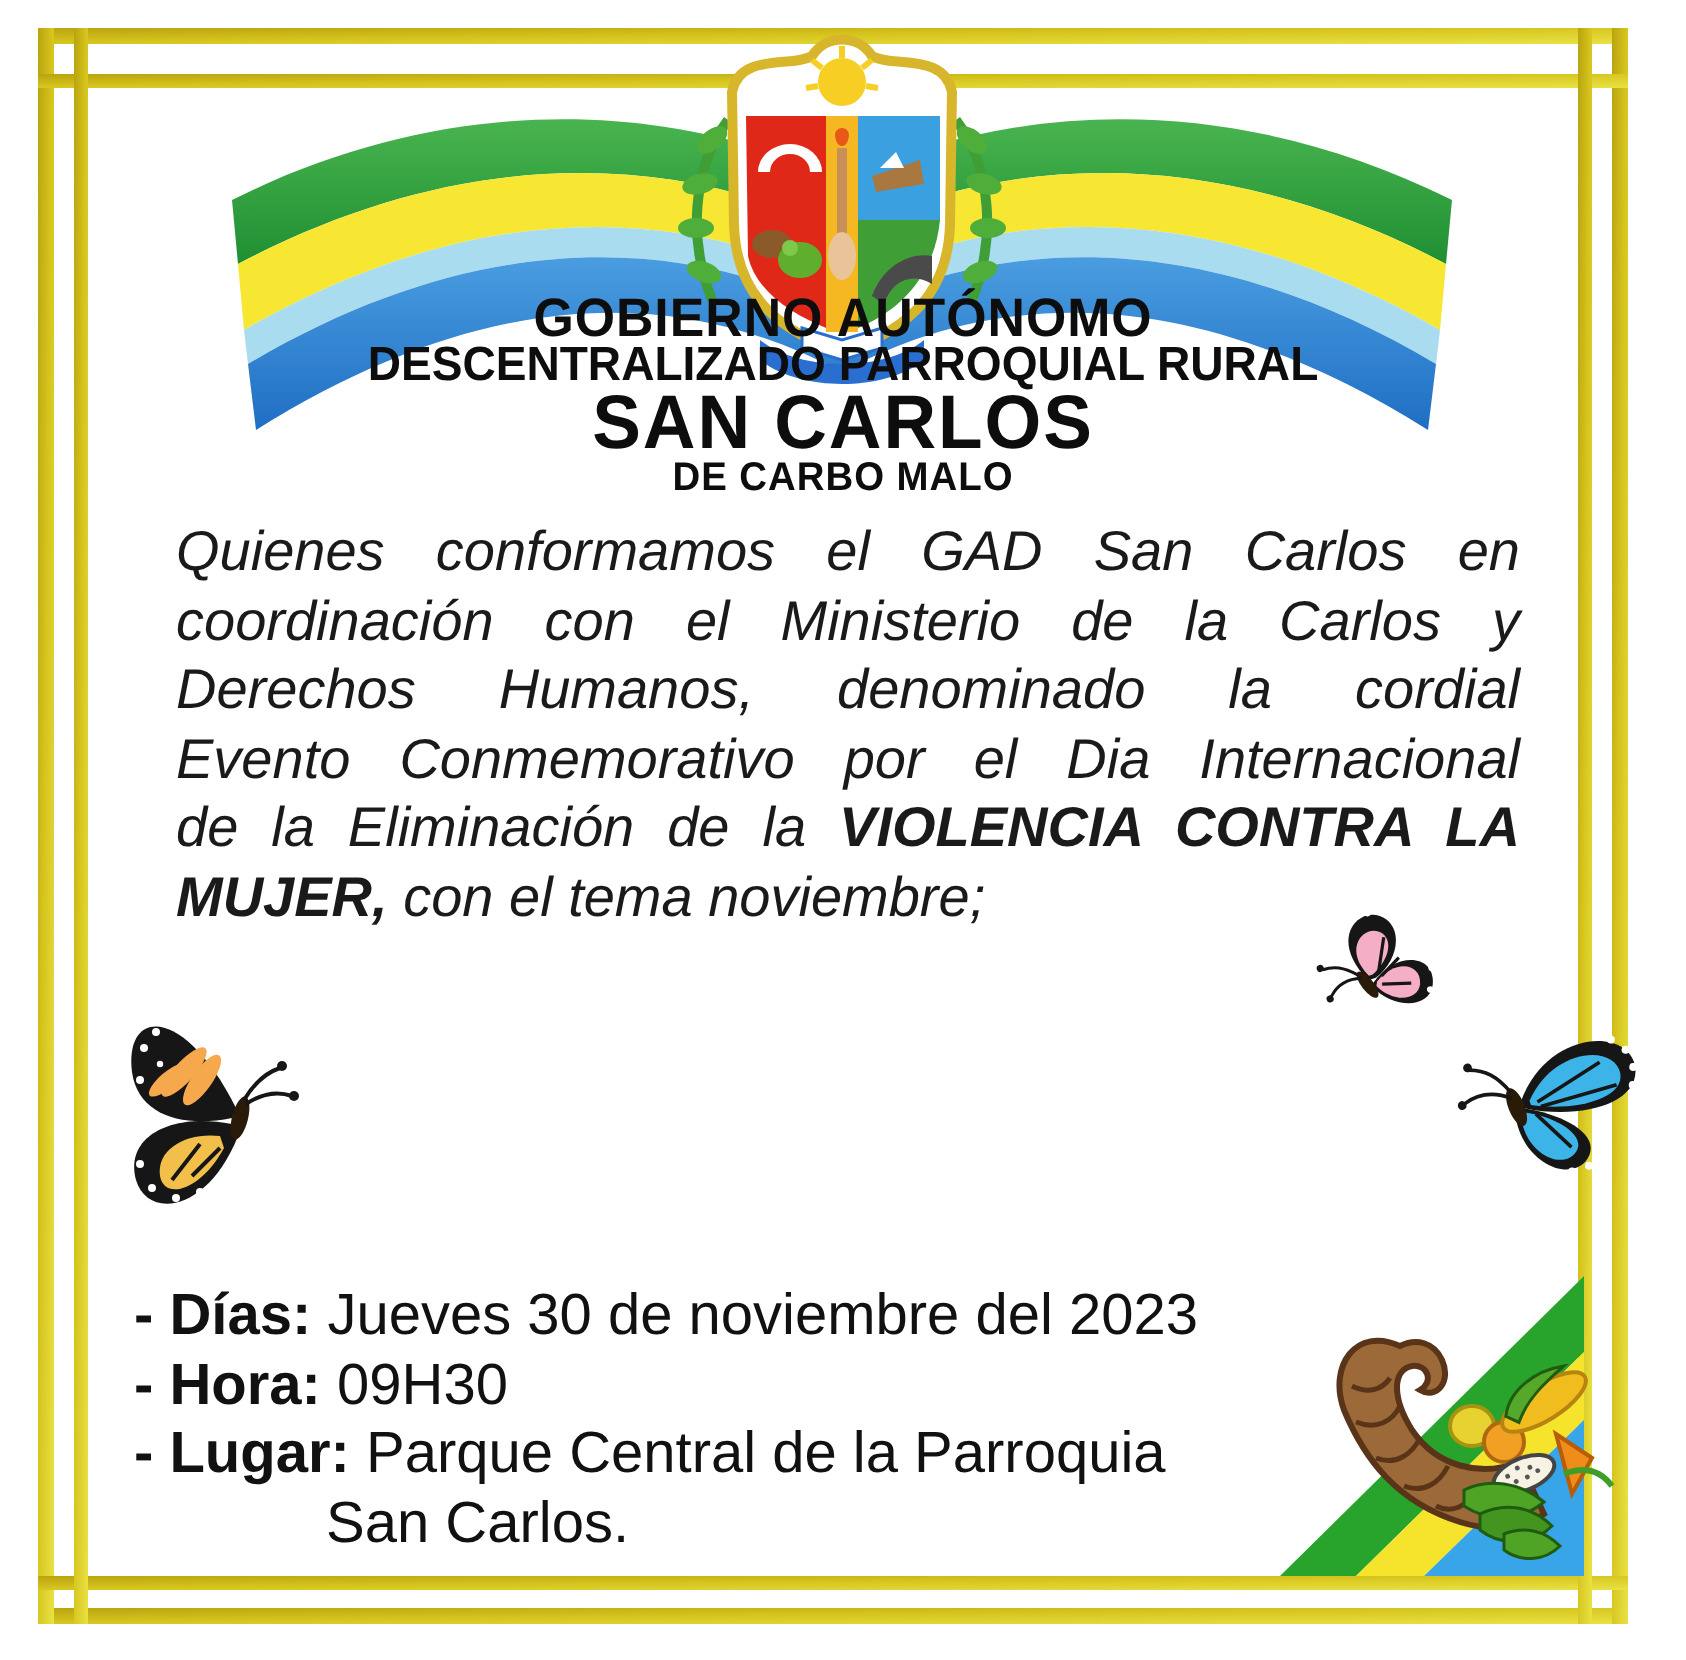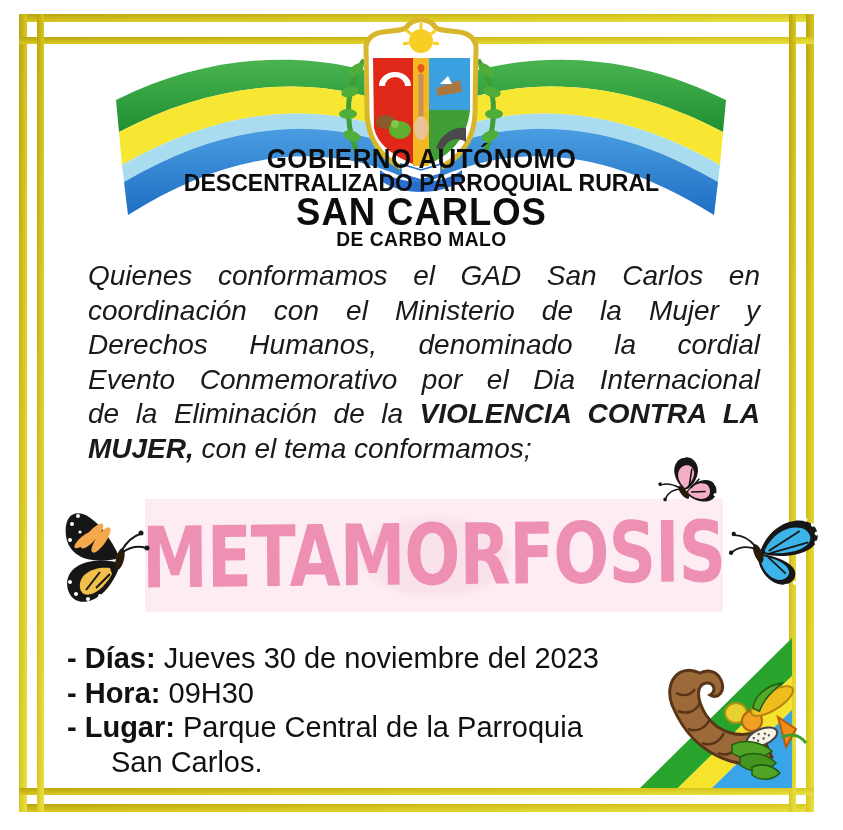--- a/index.html
+++ b/index.html
@@ -29,21 +29,21 @@
               background:#fdecf2;display:flex;align-items:center;justify-content:center;}
   .theme-ghost{position:absolute;left:215px;top:18px;width:150px;height:80px;border-radius:50%;
                background:#f9dbe6;opacity:.55;filter:blur(2px);}
   .theme-text{position:relative;font-family:"DejaVu Sans",sans-serif;font-weight:700;
               font-size:66px;color:#ee8fb4;letter-spacing:-1px;transform:scaleY(1.28) rotate(-0.5deg);
               white-space:nowrap;}
 
   
   .details{position:absolute;left:67px;top:641px;font-size:29px;line-height:34.5px;color:#111;}
   .d-label{font-weight:800;}
-  .d-indent{margin-left:44px;}
+  .d-indent{margin-left:96px;}
 
   .butterfly{position:absolute;}
 </style>
 </head>
 <body>
 
 <div class="poster">
 
   <svg class="abs" width="843" height="830" viewBox="0 0 843 830">
     <defs>
@@ -146,31 +146,27 @@
 
   <div class="header">
     <div class="h-line1">GOBIERNO AUTÓNOMO</div>
     <div class="h-line2">DESCENTRALIZADO PARROQUIAL RURAL</div>
     <div class="h-line3">SAN CARLOS</div>
     <div class="h-line4">DE CARBO MALO</div>
   </div>
 
   <div class="bodytext">
     <div class="jline">Quienes conformamos el GAD San Carlos en</div>
-    <div class="jline">coordinación con el Ministerio de la Mujer y</div>
+    <div class="jline">coordinación con el Ministerio de la Carlos y</div>
     <div class="jline">Derechos Humanos, denominado la cordial</div>
     <div class="jline">Evento Conmemorativo por el Dia Internacional</div>
     <div class="jline"><span>de la Eliminación de la </span><span class="b">VIOLENCIA CONTRA LA</span></div>
-    <div class="jline last"><span class="b">MUJER,</span><span> con el tema conformamos;</span></div>
+    <div class="jline last"><span class="b">MUJER,</span><span> con el tema noviembre;</span></div>
   </div>
 
-  <div class="theme-band">
-    <div class="theme-ghost"></div>
-    <div class="theme-text">METAMORFOSIS</div>
-  </div>
 
   <svg class="butterfly" style="left:56px;top:496px" width="110" height="122" viewBox="0 0 110 122">
     <path d="M62,58 C36,6 6,8 10,40 C13,62 36,68 60,63 Z" fill="#161616"></path>
     <path d="M60,66 C30,60 6,72 12,94 C18,114 48,110 63,72 Z" fill="#161616"></path>
     <g fill="#f5a84c">
       <ellipse cx="36" cy="40" rx="16" ry="5" transform="rotate(-48 36 40)"></ellipse>
       <ellipse cx="45" cy="44" rx="15" ry="5" transform="rotate(-55 45 44)"></ellipse>
       <ellipse cx="28" cy="44" rx="12" ry="4" transform="rotate(-40 28 44)"></ellipse>
     </g>
     <path d="M54,72 C38,70 22,78 24,92 C26,104 44,100 56,78 Z" fill="#f2c04a"></path>

